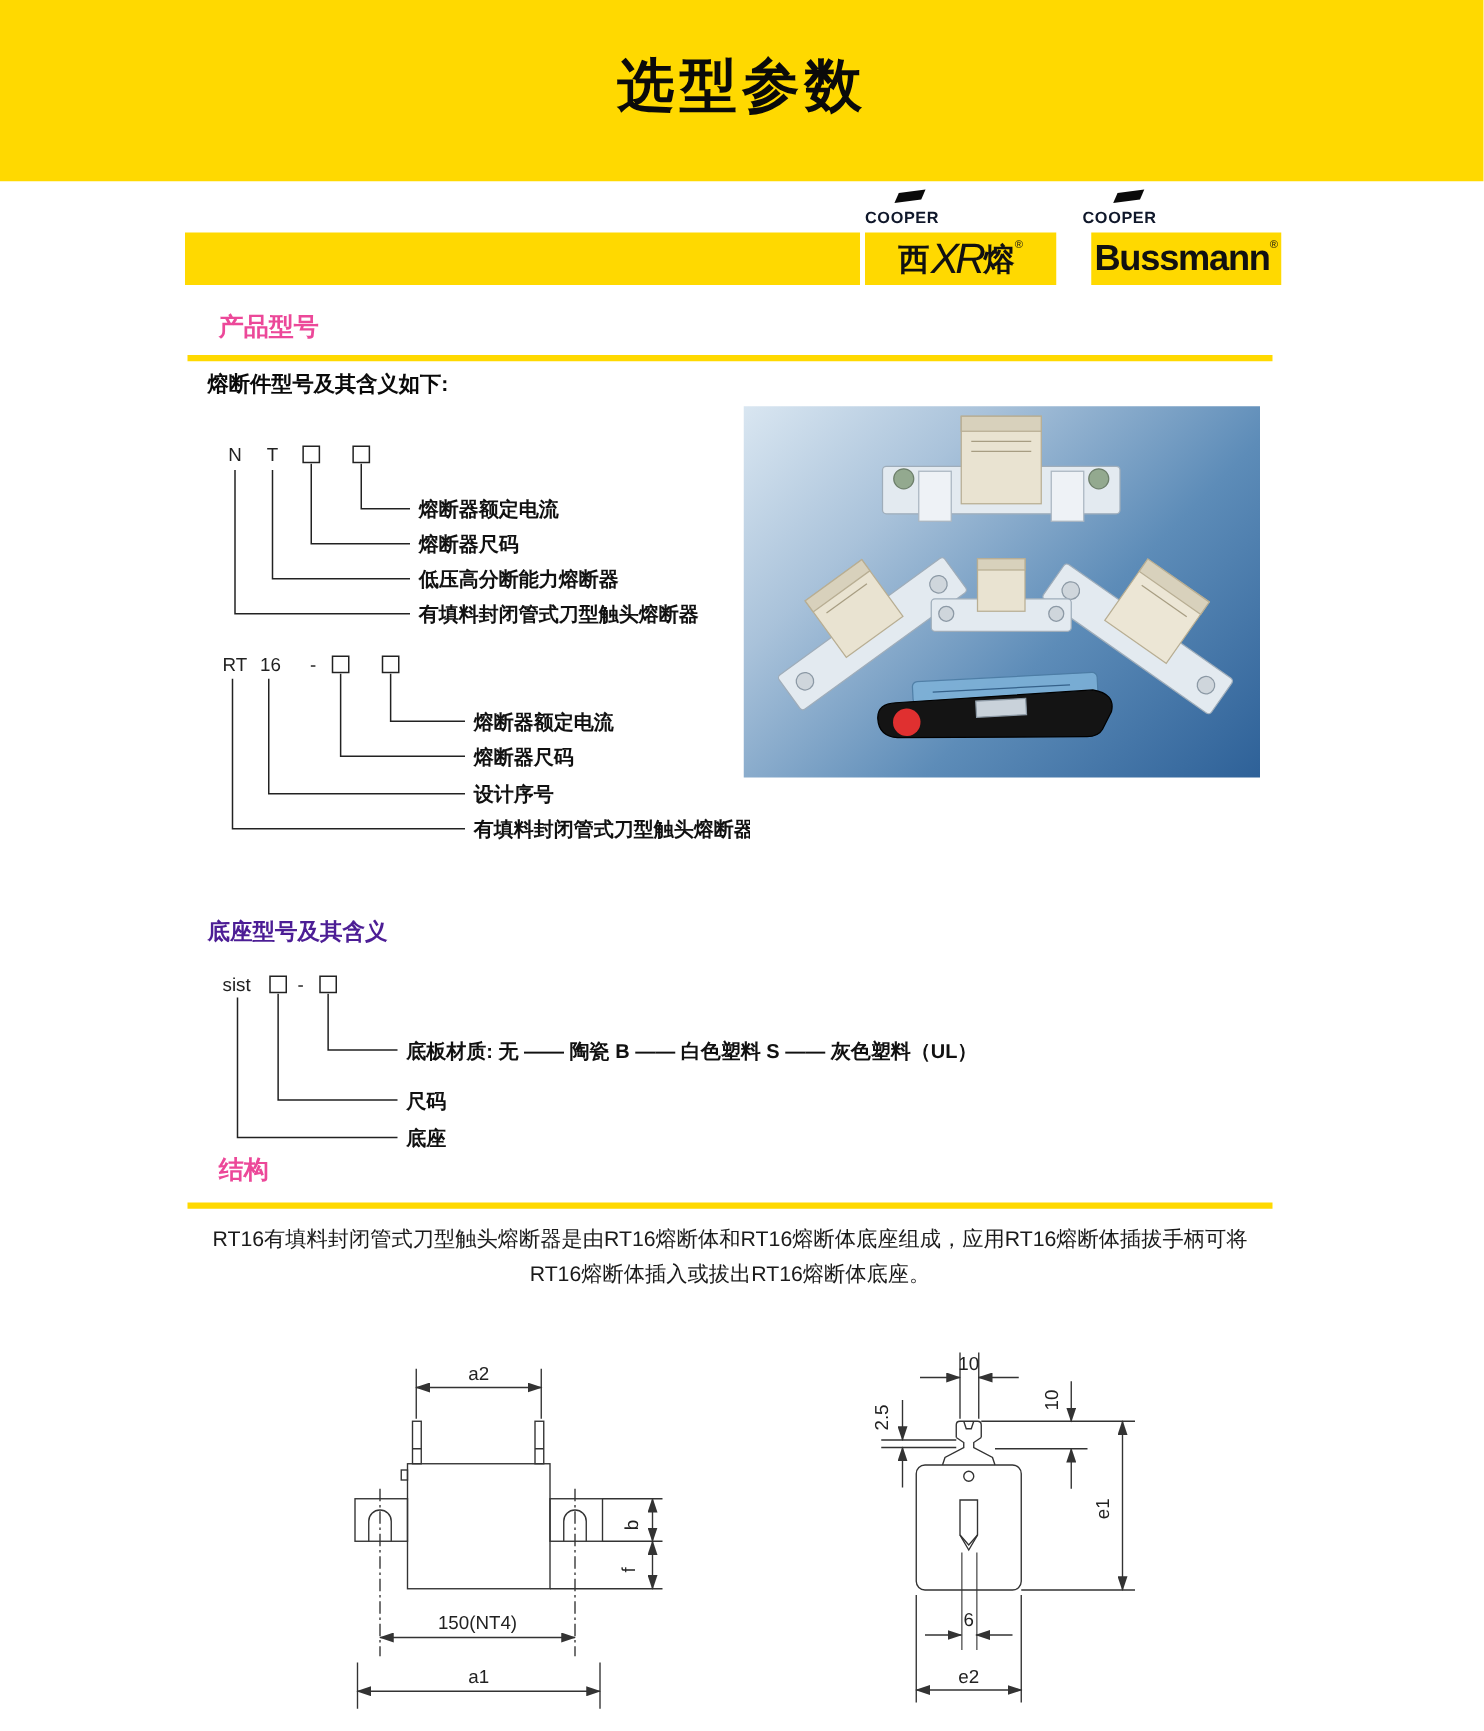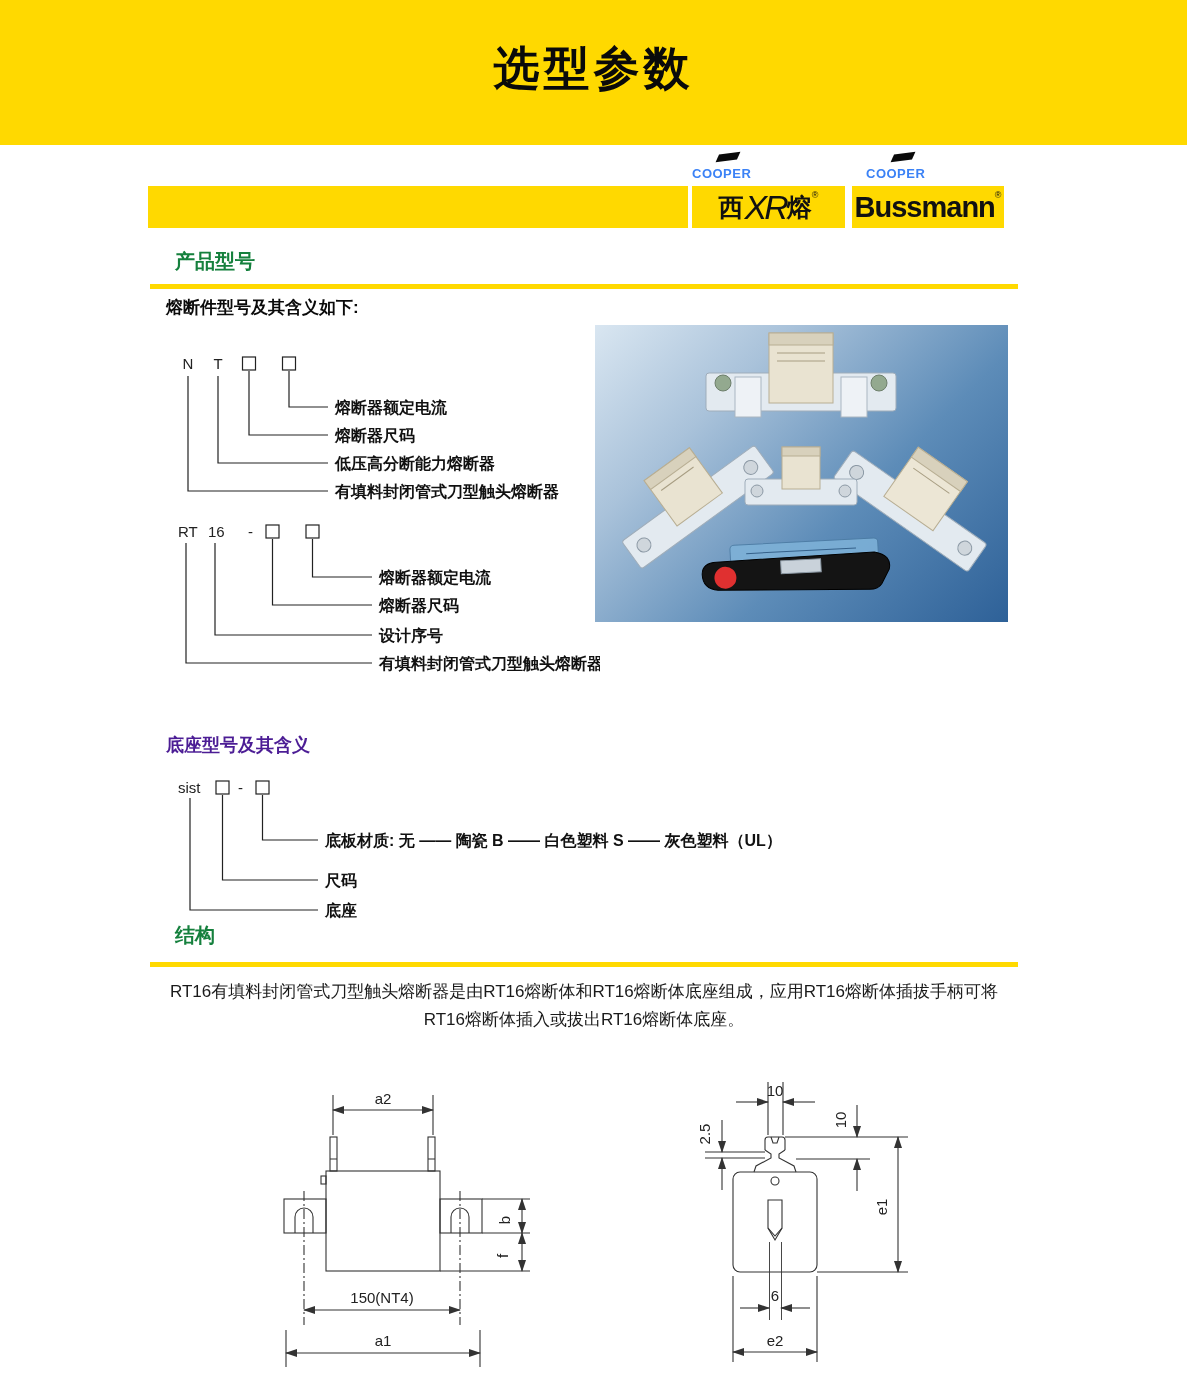--- a/index.html
+++ b/index.html
@@ -8,28 +8,28 @@
   .abs{position:absolute;}
 
   
   .banner{left:0;top:0;width:1187px;height:145px;background:#ffd900;}
   .banner-title{left:0;top:38px;width:1187px;text-align:center;font-size:46px;font-weight:800;
                 letter-spacing:4px;color:#0a0a0a;}
 
   
   .strip-bar{left:148px;top:186px;width:540px;height:42px;background:#ffd900;}
   .logo-box{top:186px;height:42px;background:#ffd900;display:flex;align-items:center;justify-content:center;}
-  .cooper{font-size:13px;font-weight:800;letter-spacing:.5px;color:#3b82f6;}
+  .cooper{font-size:13px;font-weight:800;letter-spacing:.5px;color:#0f172a;}
   .flag{position:absolute;width:20px;height:8px;background:#0a0a0a;transform:skewX(-30deg) rotate(-8deg);}
   .xi,.rong{font-size:25px;font-weight:800;}
   .xr{font-size:34px;font-weight:400;font-style:italic;letter-spacing:-3px;margin:0 1px;}
   .reg{font-size:9px;align-self:flex-start;margin-top:4px;}
   .bussmann{font-size:29px;font-weight:800;letter-spacing:-1px;}
 
-  .h1{font-size:20px;font-weight:800;color:#15803d;}
+  .h1{font-size:20px;font-weight:800;color:#ec4899;}
   .h2{font-size:18px;font-weight:800;color:#4c1d95;}
   .h3{font-size:17px;font-weight:700;color:#0a0a0a;}
   .rule{height:5px;background:#ffd900;}
 
   .para{font-size:17px;line-height:28px;color:#1a1a1a;text-align:center;}
 
   
   .photo{left:595px;top:325px;width:413px;height:297px;
          background:linear-gradient(135deg,#d9e6f1 0%,#a9c2da 28%,#5d8cb8 62%,#2e6198 100%);}
 
@@ -52,21 +52,21 @@
   <div class="abs cooper" style="left:692px;top:166px;">COOPER</div>
   <div class="abs logo-box" style="left:692px;width:153px;">
     <span class="xi">西</span>
     <span class="xr">XR</span>
     <span class="rong">熔</span>
     <span class="reg">®</span>
   </div>
 
   <div class="abs flag" style="left:893px;top:153px;"></div>
   <div class="abs cooper" style="left:866px;top:166px;">COOPER</div>
-  <div class="abs logo-box" style="left:852px;width:152px;">
+  <div class="abs logo-box" style="left:873px;width:152px;">
     <span class="bussmann">Bussmann</span>
     <span class="reg">®</span>
   </div>
 
   <div class="abs h1" style="left:175px;top:248px;">产品型号</div>
   <div class="abs rule" style="left:150px;top:284px;width:868px;"></div>
   <div class="abs h3" style="left:166px;top:296px;">熔断件型号及其含义如下:</div>
 
   <svg class="abs" style="left:160px;top:352px;" width="430" height="155" viewBox="0 0 430 155">
     <g stroke="#222" stroke-width="1.2" fill="none">

